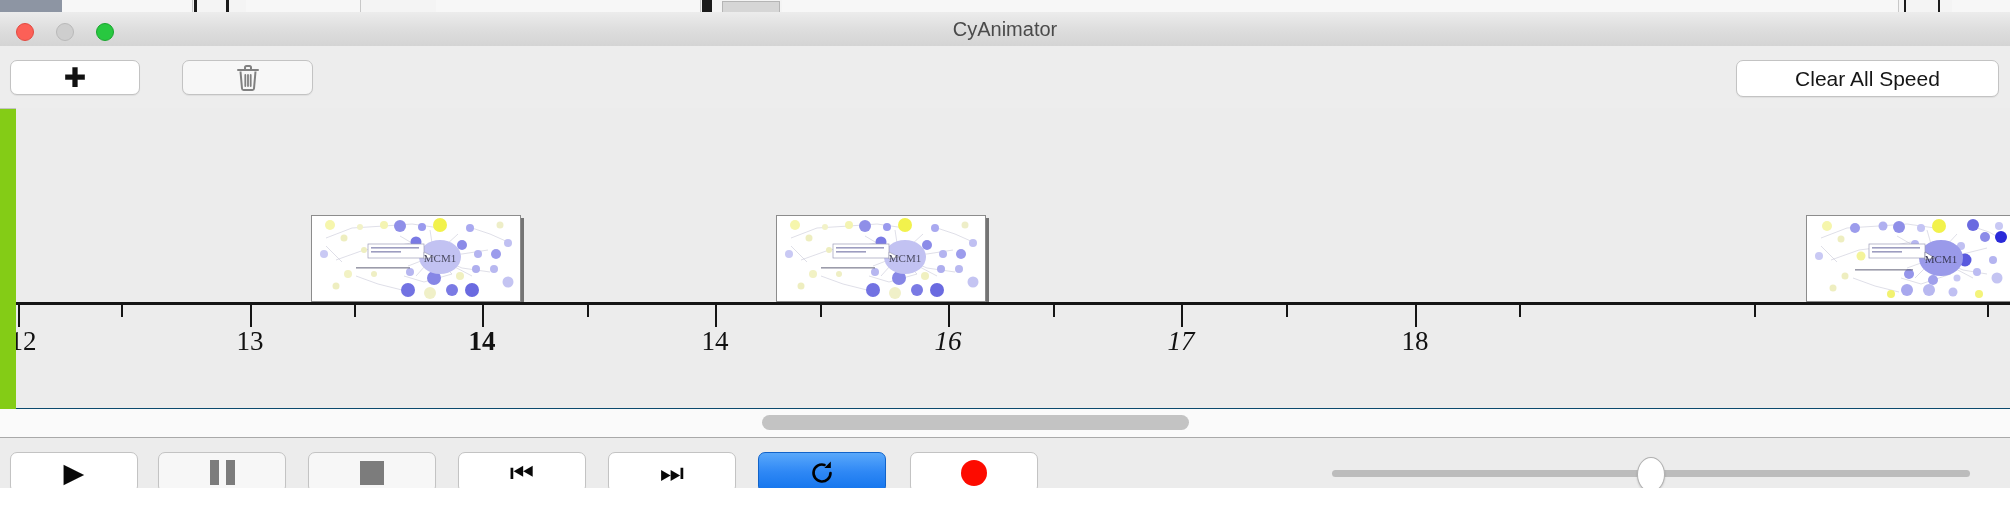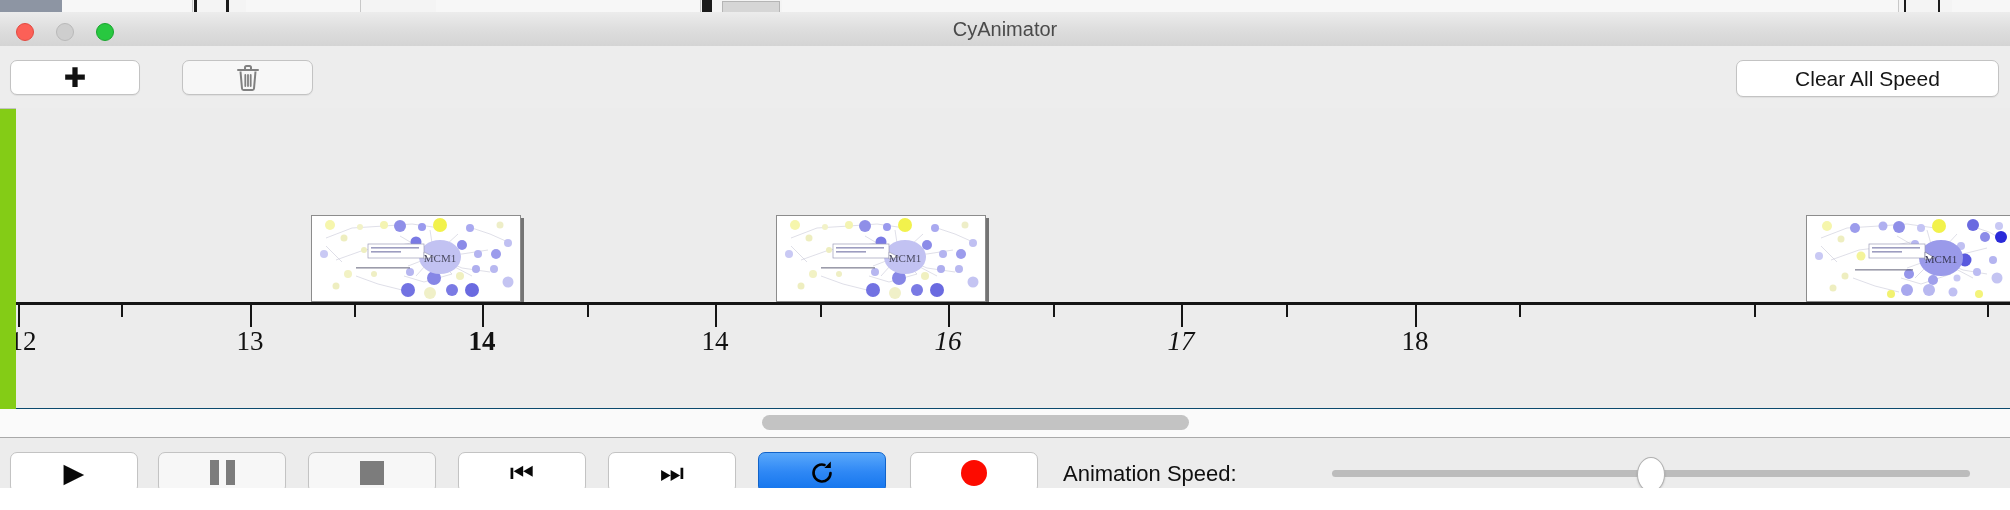--- a/index.html
+++ b/index.html
@@ -568,21 +568,20 @@
       <svg width="28" height="28" viewBox="0 0 28 28">
         <path d="M22.5 14 A8.5 8.5 0 1 1 16.5 5.9" stroke="#000000" stroke-width="2.6" fill="none" stroke-linecap="round"></path>
         <path d="M22.8 2.6 L22.8 9.1 L16.3 9.1 Z" fill="#000000"></path>
       </svg>
     </div>
 
     <div class="tp-btn enabled" id="record-button">
       <span class="record-dot"></span>
     </div>
 
-    <div class="speed-label">Animation Speed:</div>
 
     <div class="slider">
       <div class="slider-track"></div>
       <div class="slider-thumb"></div>
     </div>
   </div>
 
 </div>
 
 </body></html>

